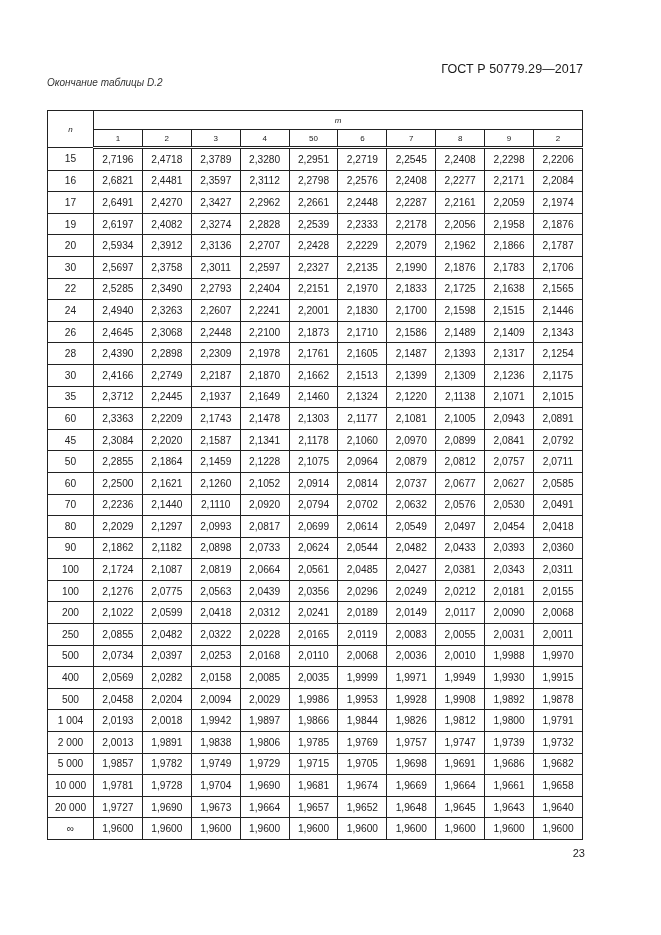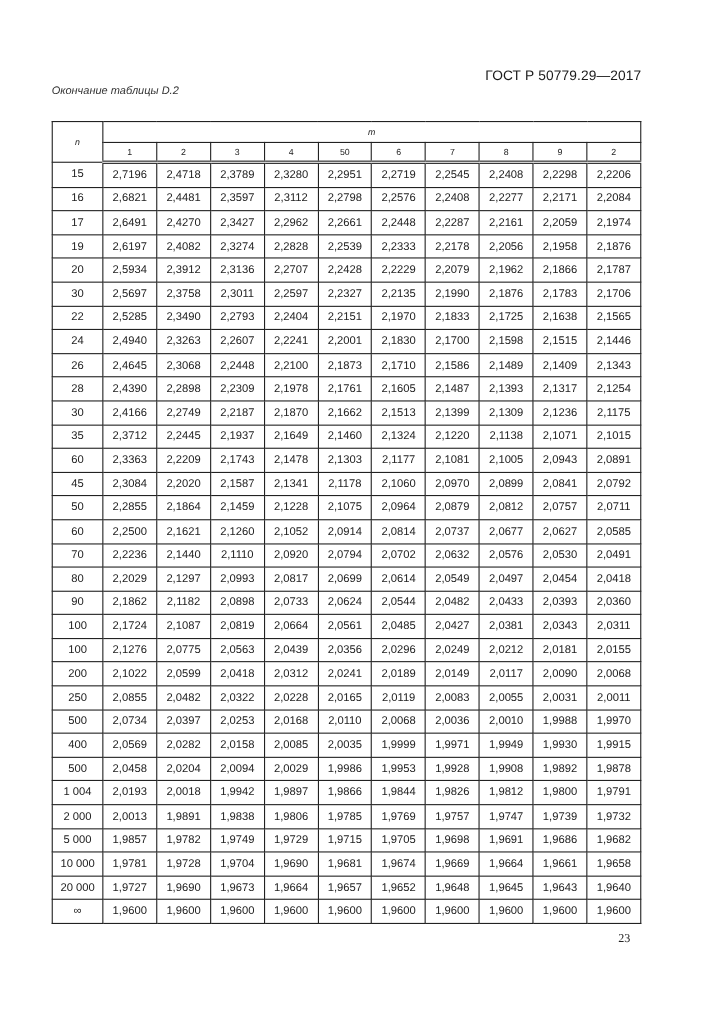--- a/index.html
+++ b/index.html
@@ -5,21 +5,21 @@
   html, body { margin: 0; padding: 0; background: #ffffff; }
   body { width: 661px; height: 935px; position: relative; font-family: "Liberation Sans", sans-serif; color: #1a1a1a; }
   .doc-code { position: absolute; top: 62px; right: 78px; font-weight: normal; font-size: 12.5px; letter-spacing: 0.1px; }
   .caption { position: absolute; top: 77px; left: 47px; font-style: italic; font-size: 10px; color: #333; }
   table { position: absolute; top: 110px; left: 47px; width: 536px; border-collapse: collapse; table-layout: fixed; }
   td, th { border: 1px solid #222; text-align: center; font-weight: normal; padding: 0; font-size: 10.2px; color: #222; }
   th.n-head { width: 45px; font-style: italic; font-size: 8px; }
   th.m-head { height: 18px; font-style: italic; font-size: 8px; }
   th.col-head { height: 16px; font-size: 8px; border-bottom: 3px double #222; }
   td { height: 20.6px; }
-  .page-num { position: absolute; top: 847px; right: 88px; font-size: 11px; color: #222; font-family: Liberation Serif, serif; }
+  .page-num { position: absolute; top: 847px; right: 76px; font-size: 11px; color: #222; }
 </style>
 </head>
 <body>
 
 <div class="doc-code">ГОСТ Р 50779.29—2017</div>
 <div class="caption">Окончание таблицы D.2</div>
 
 <table>
   <thead>
     <tr>

